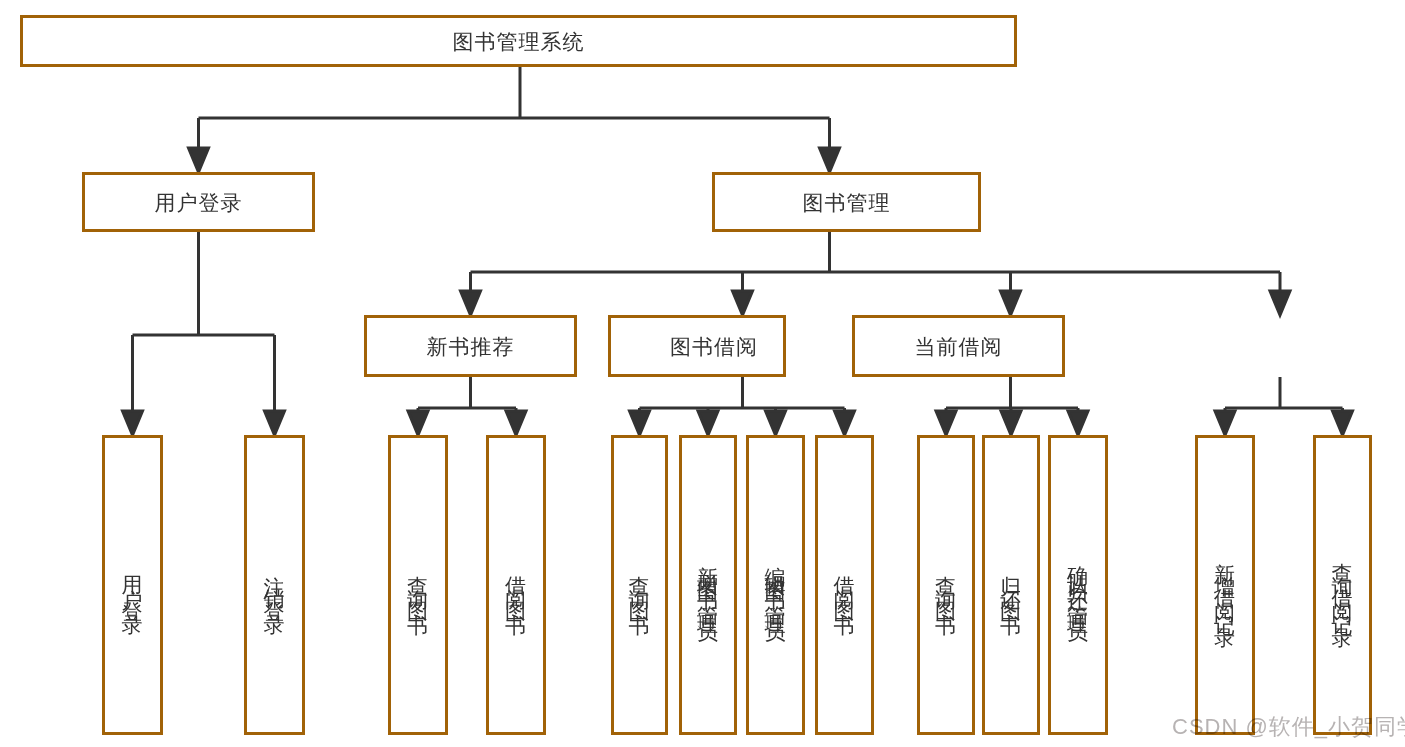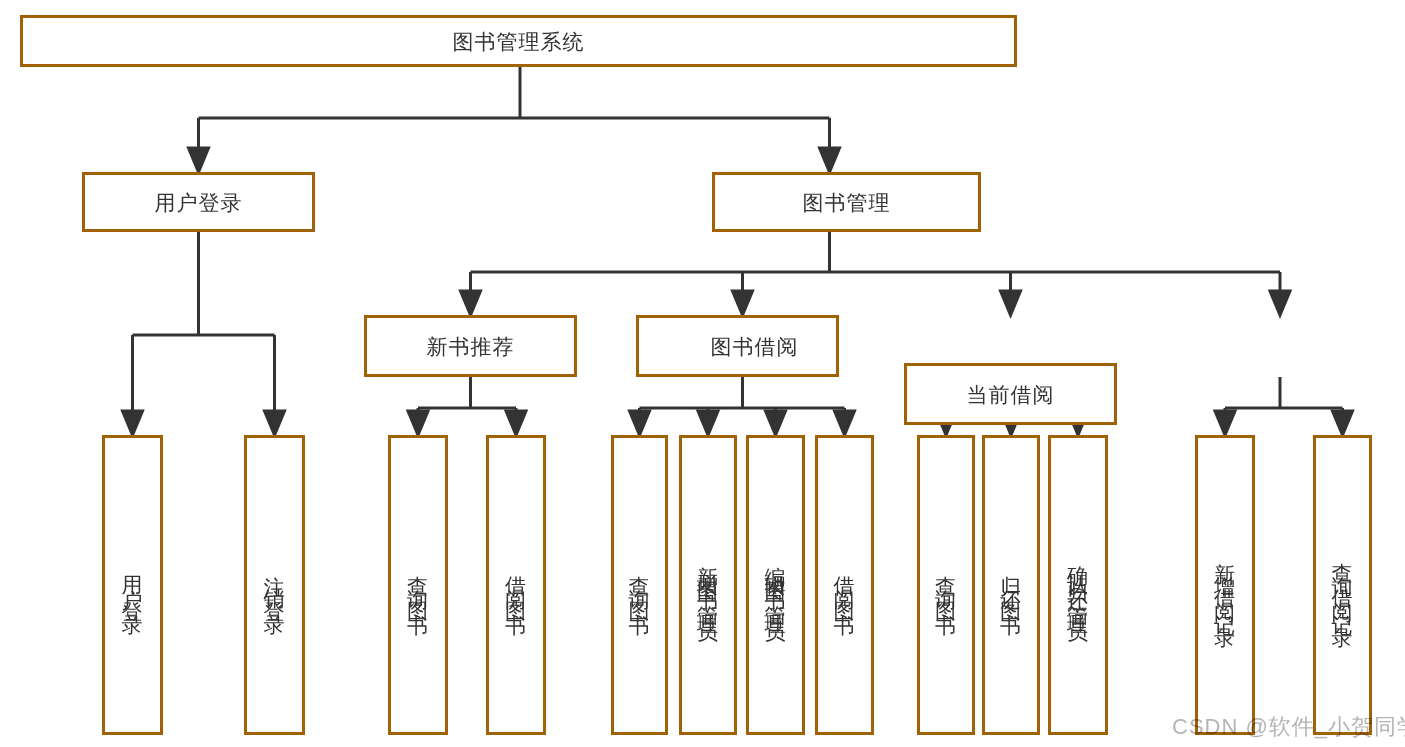--- a/index.html
+++ b/index.html
@@ -142,22 +142,22 @@
       </g>
     </g>
   </svg>
 
   <div class="box h" style="left:20px; top:15px; width:997px; height:52px;">图书管理系统</div>
 
   <div class="box h" style="left:82px; top:172px; width:233px; height:60px;">用户登录</div>
   <div class="box h" style="left:712px; top:172px; width:269px; height:60px;">图书管理</div>
 
   <div class="box h" style="left:364px; top:315px; width:213px; height:62px;">新书推荐</div>
-  <div class="box h" style="left:636px; top:315px; width:203px; height:62px;padding-left:34px;">图书借阅</div>
-  <div class="box h" style="left:904px; top:315px; width:213px; height:62px;margin-top:48px;">当前借阅</div>
+  <div class="box h" style="left:608px; top:315px; width:178px; height:62px;padding-left:34px;">图书借阅</div>
+  <div class="box h" style="left:852px; top:315px; width:213px; height:62px;">当前借阅</div>
 
   <div class="box v" style="left:102px; top:435px; width:61px; height:300px;">用户登录</div>
   <div class="box v" style="left:244px; top:435px; width:61px; height:300px;">注销登录</div>
 
   <div class="box v" style="left:388px; top:435px; width:60px; height:300px;">查询图书</div>
   <div class="box v" style="left:486px; top:435px; width:60px; height:300px;">借阅图书</div>
 
   <div class="box v" style="left:611px; top:435px; width:57px; height:300px;">查询图书</div>
   <div class="box v v-long" style="left:679px; top:435px; width:58px; height:300px;">新增图书（管理员）</div>
   <div class="box v v-long" style="left:746px; top:435px; width:59px; height:300px;">编辑图书（管理员）</div>

